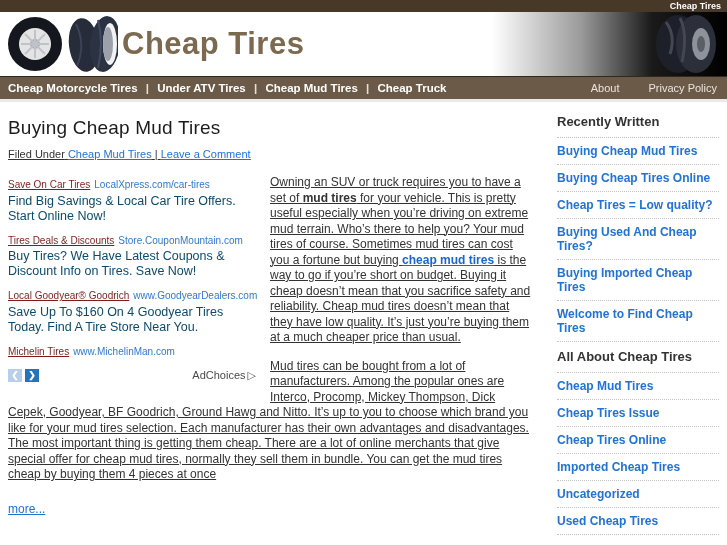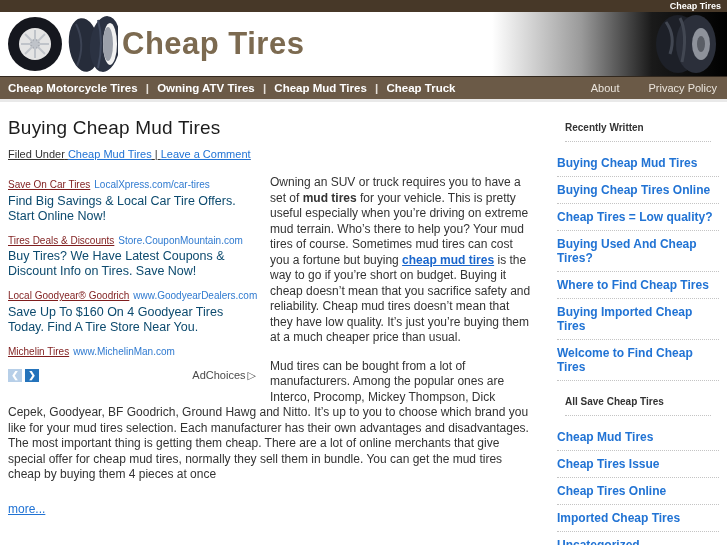--- a/index.html
+++ b/index.html
@@ -45,41 +45,41 @@
   .content { width: 545px; padding: 12px 10px 0 8px; }
   .sidebar { width: 182px; padding: 10px 8px 0 12px; }
   
   h2.post-title {
     font-size: 19px; font-weight: normal; color: #1c1c1c;
     margin: 3px 0 9px 0; letter-spacing: 0.2px;
   }
   .post-meta { font-size: 11px; color: #333; margin-bottom: 15px; text-decoration: underline; }
   .post-meta a { color: #2173d4; text-decoration: underline; font-weight: normal; cursor: pointer; }
   .post-body { font-size: 12px; line-height: 15.5px; color: #333; }
-  .post-body p { margin: 0 0 13px 0; }
+  .post-body p { margin: 0 0 13px 0; text-decoration: underline; }
   .inline-link { color: #1a66cc; font-weight: bold; text-decoration: underline; cursor: pointer; }
   .more-link { font-size: 12px; color: #2173d4; text-decoration: underline; display: inline-block; margin-top: 6px; cursor: pointer; }
   
   .ad-float { float: left; width: 250px; margin: 2px 12px 8px 0; }
   .ad { margin-bottom: 9px; }
   .ad-title { font-size: 10px; font-weight: normal; color: #7f1d1d; text-decoration: underline; cursor: pointer; }
   .ad-url { font-size: 10px; color: #2f7ad0; margin-left: 4px; cursor: pointer; }
   .ad-body { font-size: 12.5px; line-height: 15px; color: #0c4a6e; margin-top: 1px; }
   .ad-nav { display: flex; align-items: center; margin-top: 6px; }
   .arrow {
     width: 14px; height: 13px; line-height: 13px; text-align: center;
     color: #fff; font-size: 9px; font-weight: bold; cursor: pointer;
   }
   .arrow.prev { background: #b7cfe8; margin-right: 3px; }
   .arrow.next { background: #2473bb; }
   .adchoices { margin-left: auto; font-size: 11px; color: #4a4a4a; padding-right: 2px; cursor: pointer; }
   .adchoices .tri { font-size: 11px; color: #4a4a4a; margin-left: 2px; }
   
   .side-heading {
-    font-size: 10px; font-weight: bold; color: #333; margin: 8px;
+    font-size: 13px; font-weight: bold; color: #333; margin: 0;
     padding: 7px 0 8px 0; border-bottom: 1px dotted #c4c4c4;
   }
   .side-heading.first { padding-top: 2px; }
   a.side-link {
     display: block; padding: 6px 0 6px 0; border-bottom: 1px dotted #c4c4c4;
     color: #2173d4; font-weight: bold; font-size: 12px; text-decoration: none; cursor: pointer;
   }
 </style>
 </head>
 <body>
@@ -118,21 +118,21 @@
       <path d="M92 6 Q98 28 92 54" stroke="#414a5e" stroke-width="2" fill="none"></path>
     </svg>
   </div>
   <div class="site-title">Cheap Tires</div>
 </div>
 
 <div class="nav">
   <div class="nav-left">
     <a>Cheap Motorcycle Tires</a>
     <span class="nav-sep">|</span>
-    <a>Owning ATV Tires</a>
+    <a>Under ATV Tires</a>
     <span class="nav-sep">|</span>
     <a>Cheap Mud Tires</a>
     <span class="nav-sep">|</span>
     <a>Cheap Truck</a>
   </div>
   <div class="nav-right">
     <a>About</a>
     <a>Privacy Policy</a>
   </div>
 </div>
@@ -184,25 +184,24 @@
     </div>
 
   </div>
 
   <div class="sidebar">
     <h3 class="side-heading first">Recently Written</h3>
     <a class="side-link">Buying Cheap Mud Tires</a>
     <a class="side-link">Buying Cheap Tires Online</a>
     <a class="side-link">Cheap Tires = Low quality?</a>
     <a class="side-link">Buying Used And Cheap Tires?</a>
-    <a class="side-link">Where to Find Cheap Tires</a>
     <a class="side-link">Buying Imported Cheap Tires</a>
     <a class="side-link">Welcome to Find Cheap Tires</a>
 
-    <h3 class="side-heading">All Save Cheap Tires</h3>
+    <h3 class="side-heading">All About Cheap Tires</h3>
     <a class="side-link">Cheap Mud Tires</a>
     <a class="side-link">Cheap Tires Issue</a>
     <a class="side-link">Cheap Tires Online</a>
     <a class="side-link">Imported Cheap Tires</a>
     <a class="side-link">Uncategorized</a>
     <a class="side-link">Used Cheap Tires</a>
 
   </div>
 
 </div>

